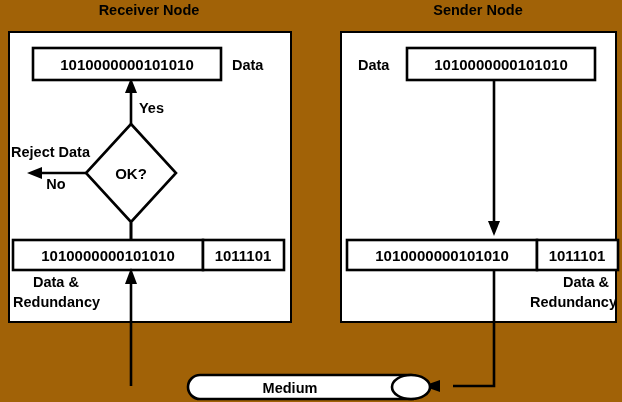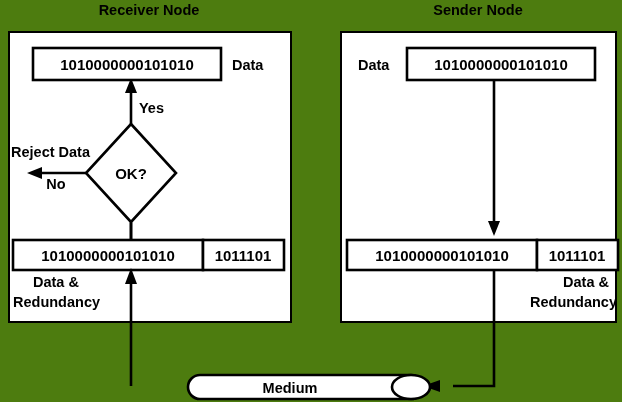--- a/index.html
+++ b/index.html
@@ -10,21 +10,21 @@
   body {
     width: 622px;
     height: 402px;
     overflow: hidden;
     font-family: "Liberation Sans", sans-serif;
   }
   #diagram-root {
     position: relative;
     width: 622px;
     height: 402px;
-    background: #4d7c0f;
+    background: #a16207;
   }
   svg.diagram {
     display: block;
     width: 622px;
     height: 402px;
   }
   .boxfill {
     fill: #ffffff;
     stroke: #000000;
     stroke-width: 2.6;

